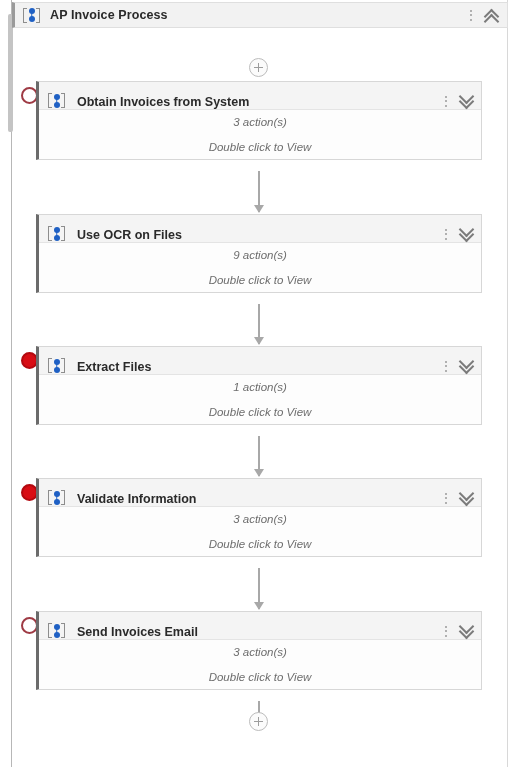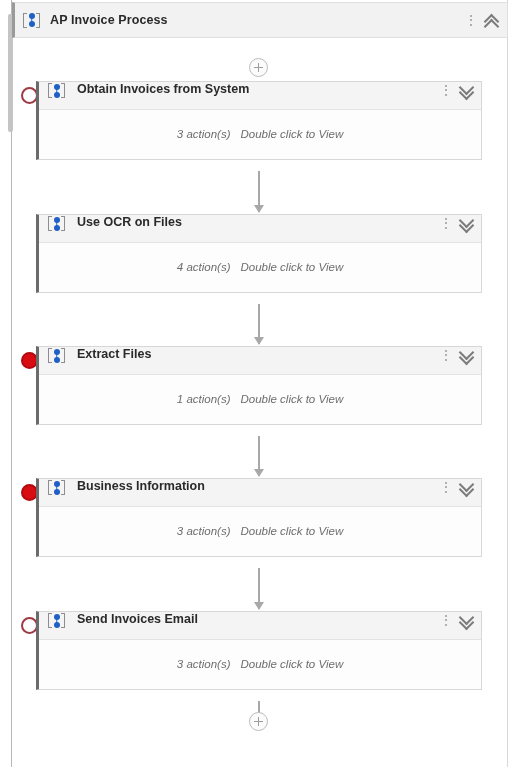--- a/index.html
+++ b/index.html
@@ -47,21 +47,21 @@
     background: #c4c4c4;
     border-radius: 2px;
   }
 
   
   #process-header {
     position: absolute;
     left: 12px;
     top: 2px;
     width: 496px;
-    height: 36px;
+    height: 26px;
     background: #f2f2f2;
     border: 1px solid #dfdfdf;
     border-left: 3px solid #9a9a9a;
     box-sizing: border-box;
     display: flex;
     align-items: center;
     padding: 0 6px 0 8px;
   }
   #process-header .title {
     font-size: 12.5px;
@@ -185,37 +185,37 @@
     background: #ffffff;
     border: 1px solid #d7d7d7;
     border-left: 3px solid #6b6b6b;
     box-sizing: border-box;
   }
   .step-head {
     height: 28px;
     background: #f4f4f4;
     border-bottom: 1px solid #e4e4e4;
     display: flex;
-    align-items: flex-start;
+    align-items: flex-end;
     padding: 0 5px 0 9px;
     box-sizing: border-box;
   }
   .step-head .label {
     font-size: 12.5px;
     font-weight: bold;
     color: #2a2a2a;
     margin-left: 12px;
     flex: 1;
     white-space: nowrap;
   }
   .step-body {
     height: 49px;
     background: #fdfdfd;
     display: flex;
-    flex-direction: row;
+    flex-direction: column;
     align-items: center;
     justify-content: center;
     gap: 10px;
   }
   .step-body div {
     font-size: 11.5px;
     font-style: italic;
     color: #6d6d6d;
     line-height: 15px;
   }
@@ -340,21 +340,21 @@
           <i></i>
           <i></i>
           <i></i>
         </span>
       <span class="chev down">
           <b></b>
           <b></b>
         </span>
     </div>
     <div class="step-body">
-      <div>4 action(s)</div>
+      <div>9 action(s)</div>
       <div>Double click to View</div>
     </div>
   </div>
 
   <div class="step-card" style="top:346px">
     <div class="step-head">
       <span class="node-icon">
         <span class="brk l"></span>
           <span class="brk r"></span>
         <span class="stem"></span>
@@ -380,21 +380,21 @@
 
   <div class="step-card" style="top:478px">
     <div class="step-head">
       <span class="node-icon">
         <span class="brk l"></span>
           <span class="brk r"></span>
         <span class="stem"></span>
           <span class="dot top"></span>
           <span class="dot bot"></span>
       </span>
-      <span class="label">Business Information</span>
+      <span class="label">Validate Information</span>
       <span class="kebab">
           <i></i>
           <i></i>
           <i></i>
         </span>
       <span class="chev down">
           <b></b>
           <b></b>
         </span>
     </div>

